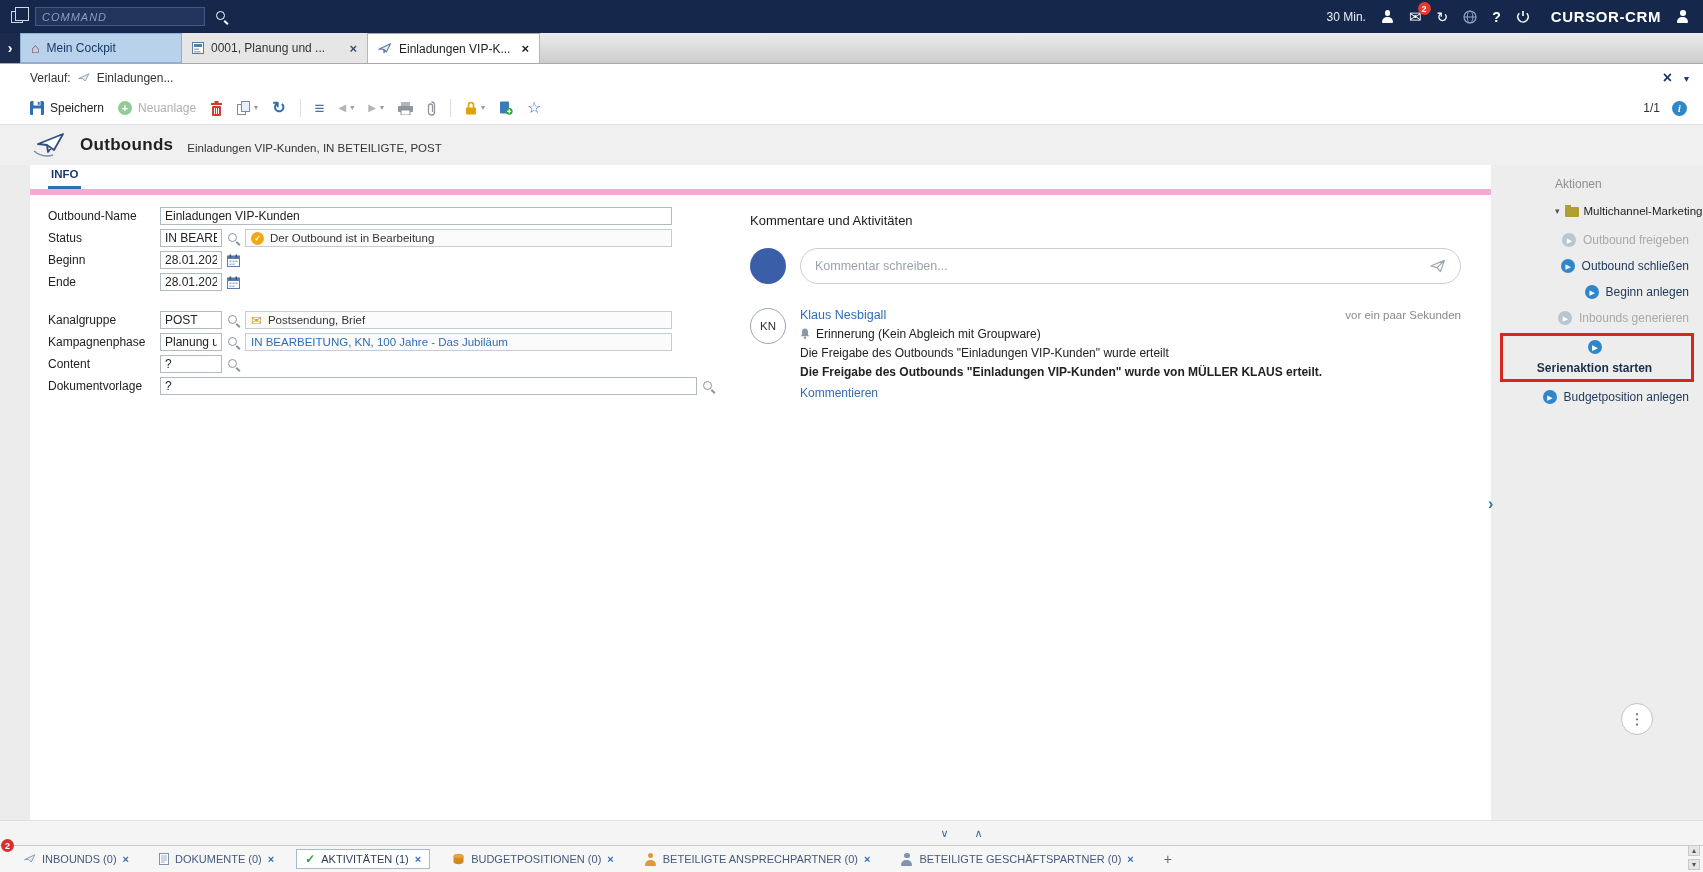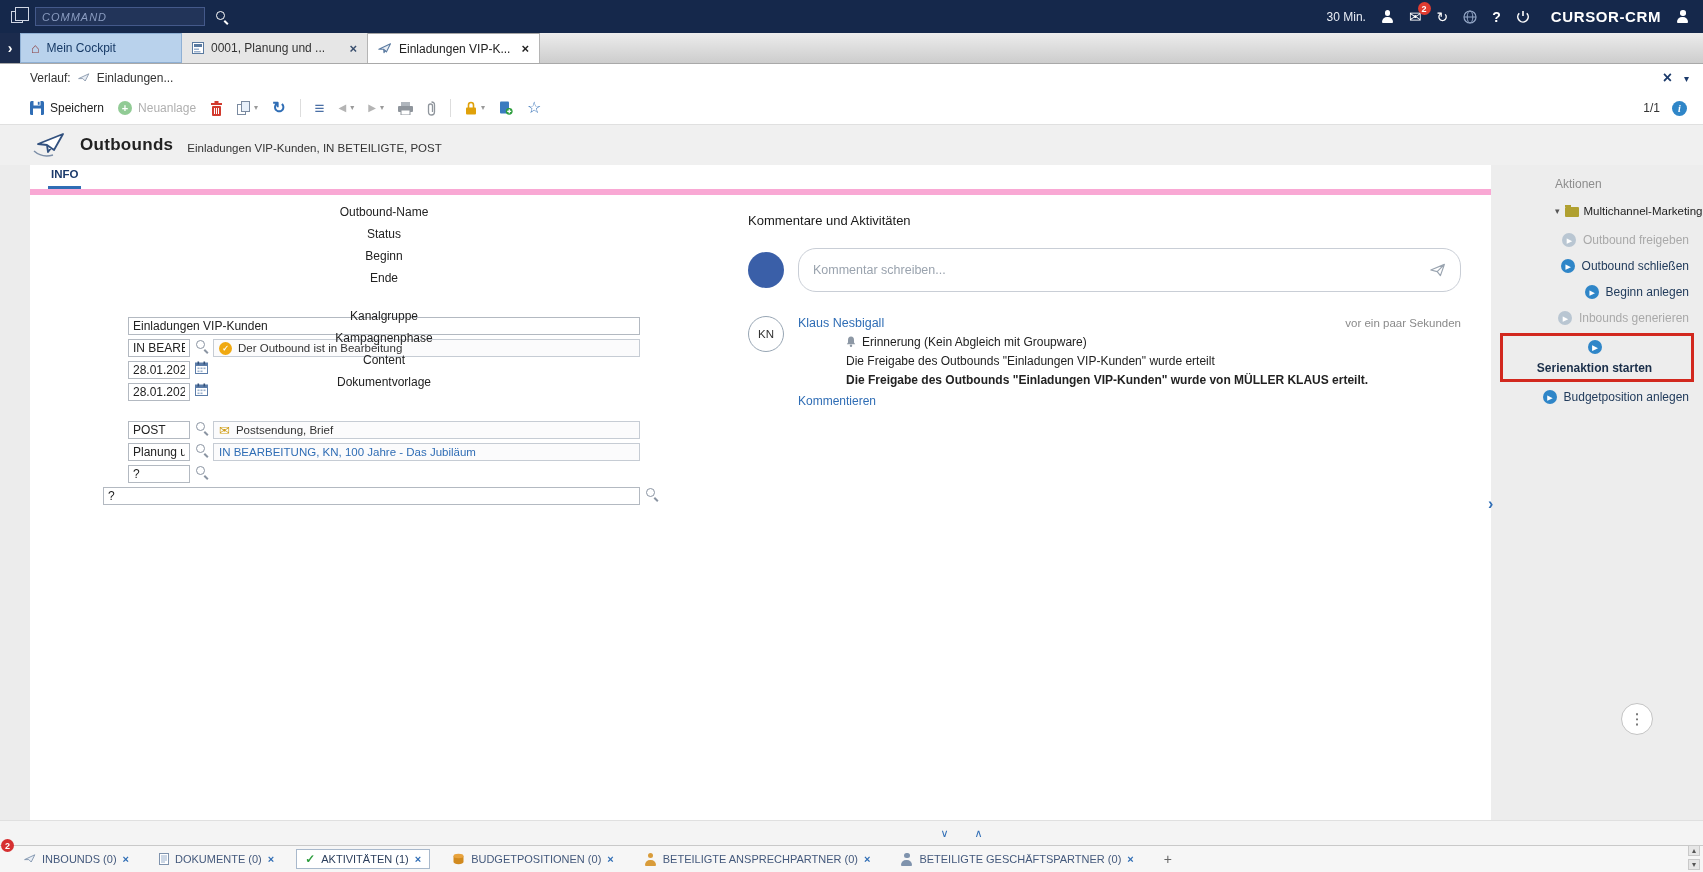--- a/index.html
+++ b/index.html
@@ -77,53 +77,53 @@
 
   
   .content { flex:1; display:flex; padding-left:30px; background:#ececec; min-height:0; position:relative; }
   .main { flex:1; background:#fff; display:flex; flex-direction:column; min-width:0; }
   .info-strip { flex:0 0 30px; border-bottom:6px solid #f9a8d4; display:flex; align-items:flex-end; padding-left:18px; }
   .info-tab { font-size:11.5px; font-weight:bold; color:#1b3a6b; padding:0 3px 6px; border-bottom:3px solid #2f6db5; }
   .card { flex:1; display:flex; padding-top:10px; min-height:0; }
 
   
   .form-col { flex:0 0 690px; padding-left:18px; }
-  .frow { display:flex; align-items:center; height:22px;flex-direction:column; }
+  .frow { display:flex; align-items:center; height:22px; }
   .lbl { flex:0 0 112px; font-size:12px; color:#222; }
-  .fwrap { display:flex; align-items:flex-start; gap:5px; width:512px; }
+  .fwrap { display:flex; align-items:center; gap:5px; width:512px; }
   .fwrap.wide { width:562px; }
   .fin { height:18px; border:1px solid #b3b9c1; font-size:12px; color:#222; padding:0 4px; font-family:inherit; background:#fff; }
   .fin.full { width:512px; }
   .fin.small { width:62px; }
   .fin.xl { width:537px; }
   .fmag { color:#8a94a2; }
   .detail { flex:1; height:18px; border:1px solid #c6ccd4; background:#fbfbfc; display:flex; align-items:center; gap:6px; padding:0 5px; font-size:11.5px; color:#333; overflow:hidden; white-space:nowrap; }
   .st-ic { flex:0 0 13px; width:13px; height:13px; border-radius:50%; background:#f0a911; color:#fff; display:flex; align-items:center; justify-content:center; }
   .st-ic i { font-style:normal; font-size:8px; font-weight:bold; }
   .f-env { color:#d09c12; font-size:13px; line-height:1; }
   .dlink { color:#2f6db5; }
   .spacer { height:16px; }
   .calwrap { display:flex; }
 
   
   .comments-col { flex:1; padding:0 30px 0 28px; min-width:0; }
   .c-title { font-size:13px; color:#1a1a1a; margin:8px 0 20px; }
   .c-inputrow { display:flex; align-items:center; gap:14px; margin-bottom:24px; }
   .c-avatar { flex:0 0 36px; width:36px; height:36px; border-radius:50%; background:#3a5fa8; }
-  .c-inputbox { flex:1; height:44px; border:1px solid #c9ced6; border-radius:18px; display:flex; align-items:center; padding:0 14px; background:#fff; }
+  .c-inputbox { flex:1; height:36px; border:1px solid #c9ced6; border-radius:18px; display:flex; align-items:center; padding:0 14px; background:#fff; }
   .c-input { flex:1; border:none; outline:none; font-size:12.5px; font-family:inherit; color:#333; background:transparent; }
   .c-input::placeholder { color:#9aa3ae; }
   .c-send { display:flex; margin-left:8px; }
   .act { display:flex; gap:14px; }
   .act-avatar { flex:0 0 36px; width:36px; height:36px; border-radius:50%; border:1px solid #98a6b4; background:#fff; color:#333; font-size:11.5px; display:flex; align-items:center; justify-content:center; }
   .act-body { flex:1; min-width:0; }
   .act-head { display:flex; align-items:baseline; }
   .act-name { color:#2f6db5; font-size:12.5px; text-decoration:none; }
   .act-time { margin-left:auto; color:#8a8a8a; font-size:11.5px; }
-  .act-line { font-size:12px; color:#222; margin-top:5px; display:flex; align-items:center; gap:6px;margin-left:48px; }
+  .act-line { font-size:12px; color:#222; margin-top:5px; display:flex; align-items:center; gap:6px; }
   .act-line.bold { font-weight:bold; }
   .act-link { display:inline-block; color:#2f6db5; font-size:12px; margin-top:7px; text-decoration:none; }
 
   
   .actions { flex:0 0 212px; background:#ededed; position:relative; padding-top:12px; font-size:12px; }
   .a-title { color:#8d8d8d; margin:0 0 14px 64px; }
   .a-tree { display:flex; align-items:center; gap:5px; margin:0 0 10px 64px; color:#222; font-size:11.5px; white-space:nowrap; overflow:hidden; }
   .a-caret { font-size:9px; color:#555; }
   .icon-folder { position:relative; width:14px; height:10px; background:#b0a030; border-radius:1px; flex:0 0 14px; margin-top:2px; }
   .icon-folder::before { content:''; position:absolute; top:-3px; left:0; width:6px; height:3px; background:#b0a030; border-radius:1px 1px 0 0; }

